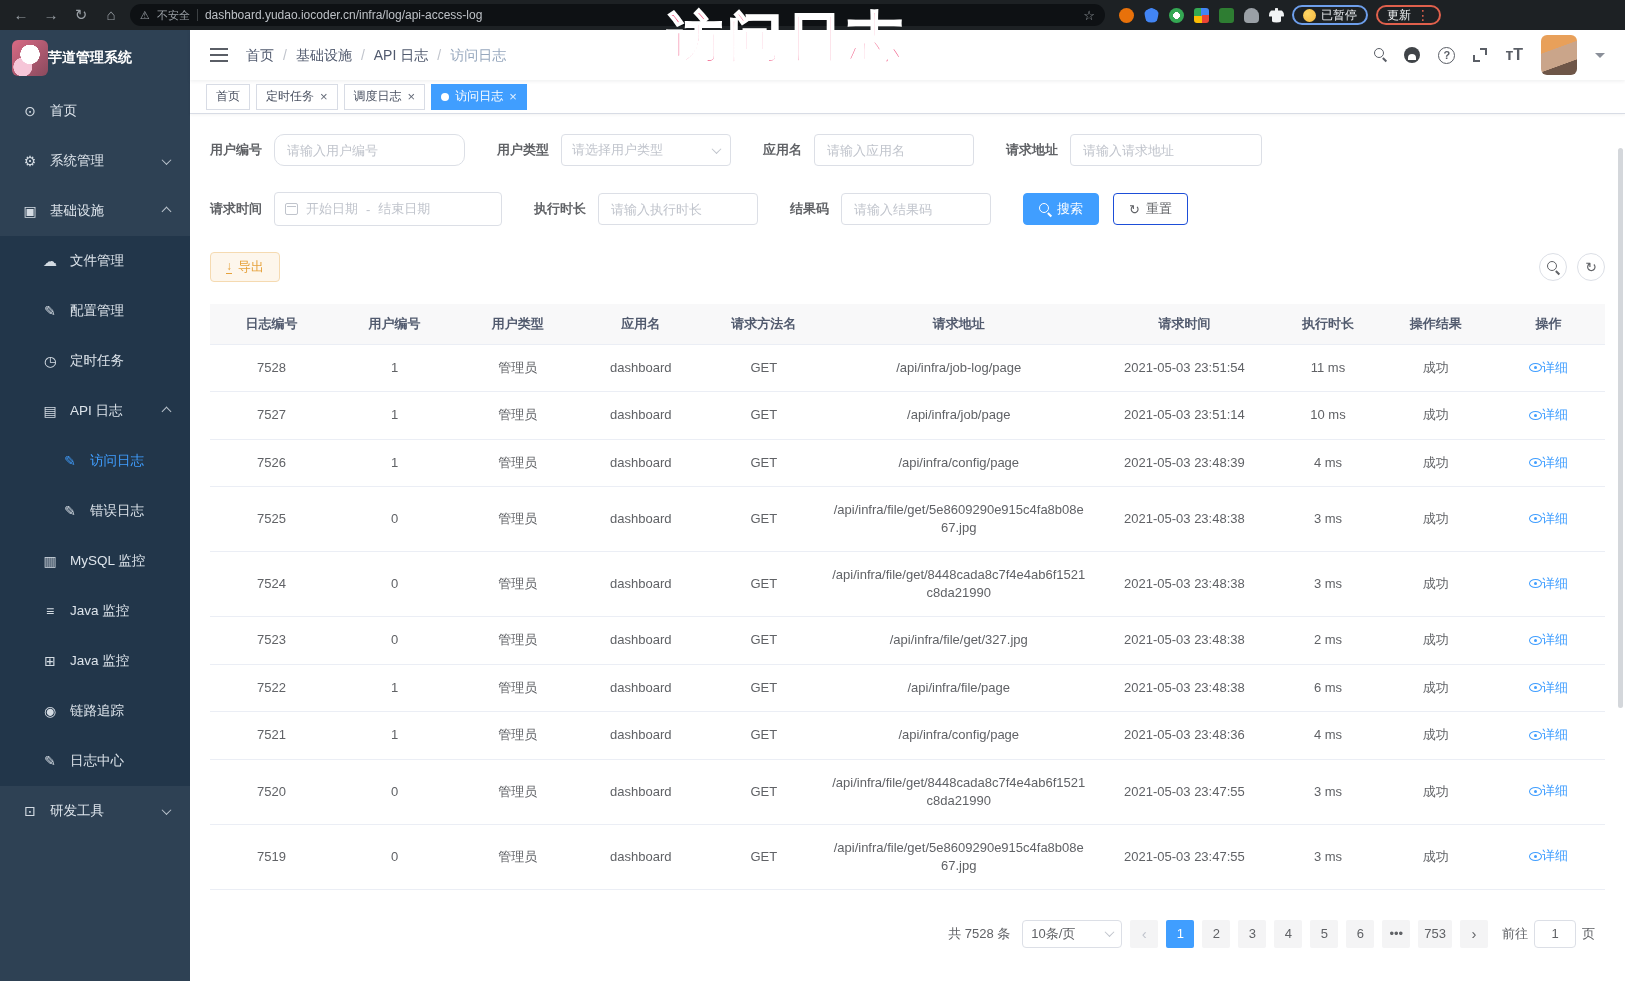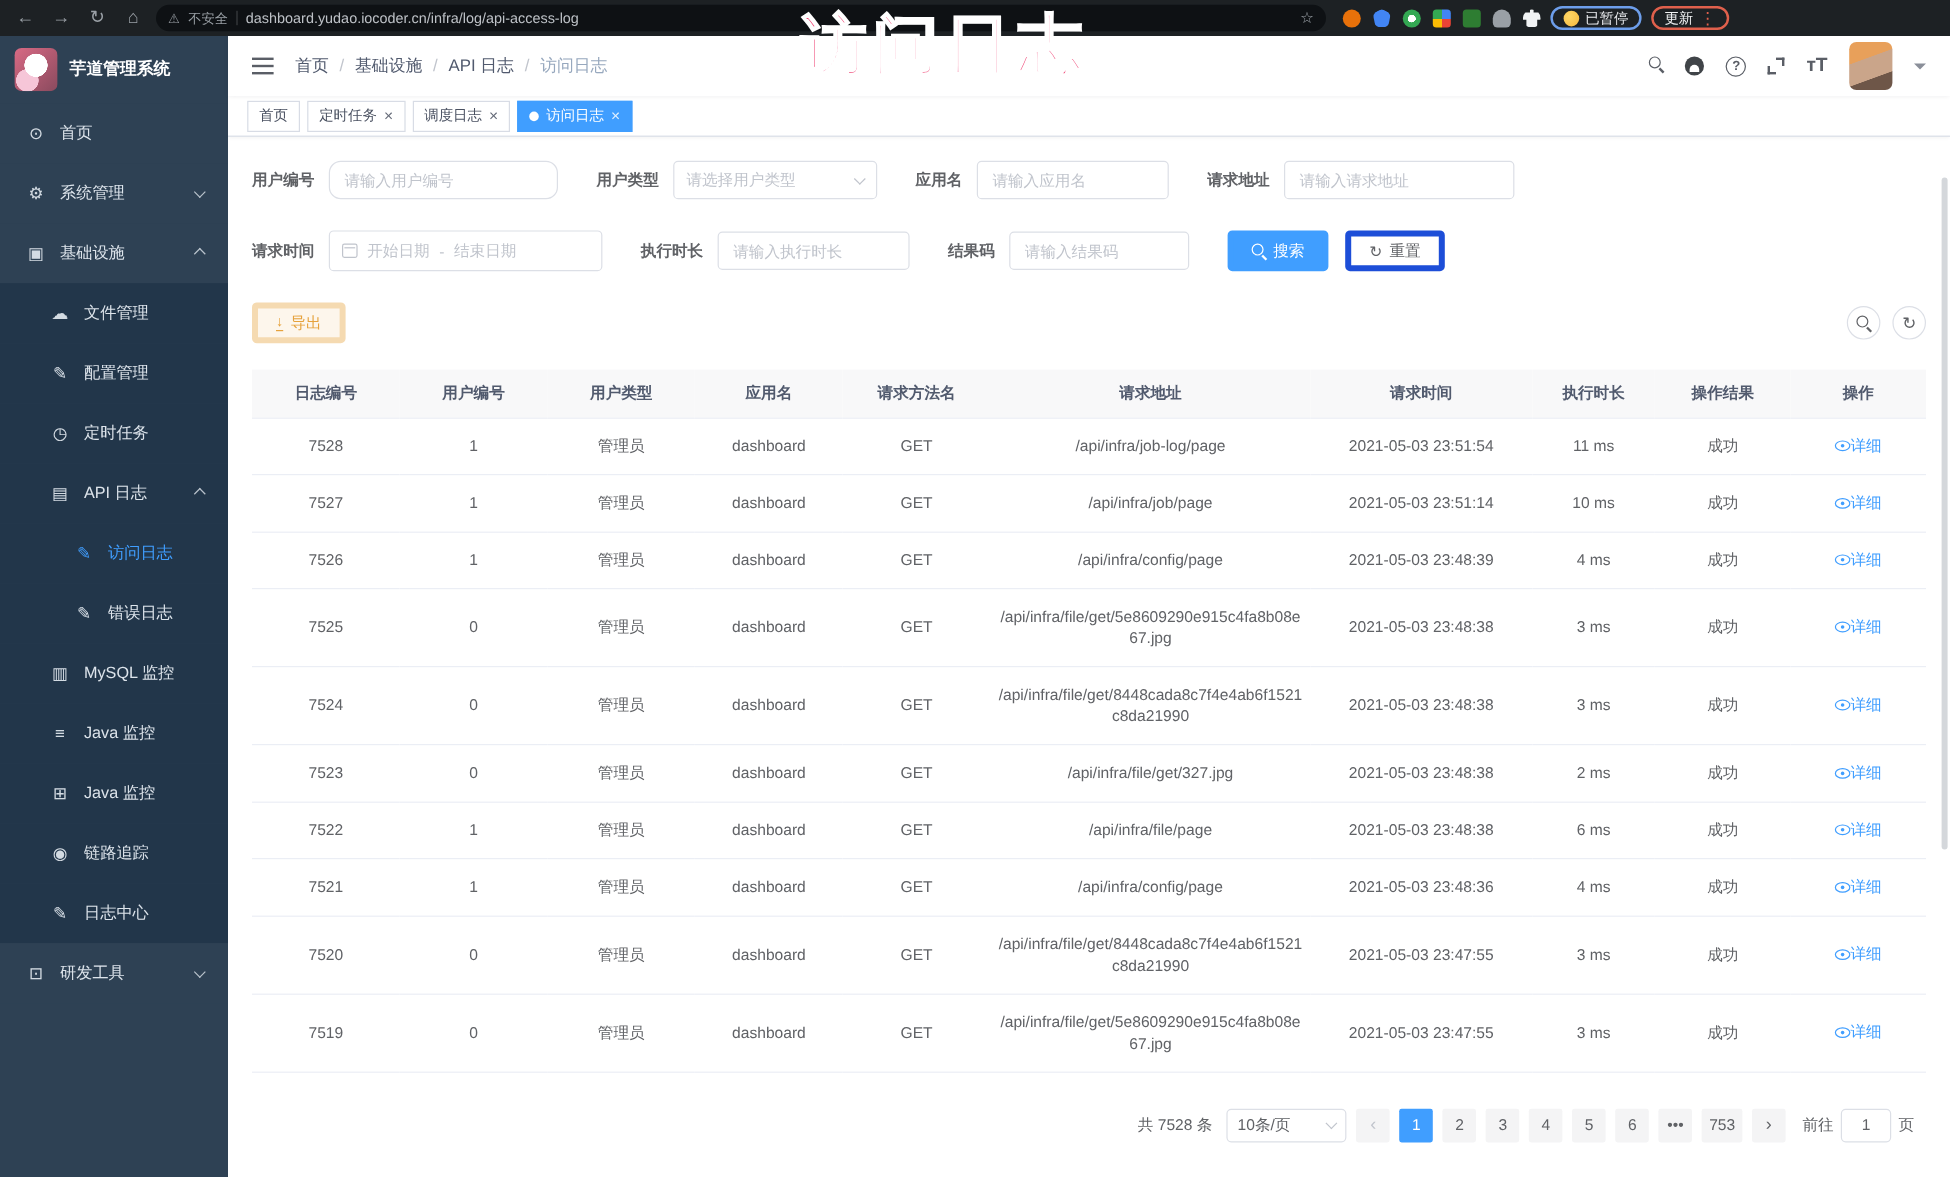--- a/index.html
+++ b/index.html
@@ -18,21 +18,21 @@
   .ext.sq { border-radius:3px; }
   .pill { height:20px; border-radius:10px; display:flex; align-items:center; gap:5px; padding:0 9px; font-size:12px; }
   .pill.paused { border:2px solid #6d9eeb; color:#e8eaed; }
   .pill.update { border:2px solid #e0604c; color:#f1f3f4; }
   .emoji-face { width:13px; height:13px; border-radius:50%; background:radial-gradient(circle at 35% 35%, #ffd766, #f6b73c); display:inline-block; }
   .dots { color:#e0604c; font-size:14px; letter-spacing:0; }
 
   
   .app { display:flex; height:951px; }
   .sidebar { width:190px; background:#2e4154; flex:0 0 auto; color:#dde4eb; overflow:hidden; }
-  .logo-row { height:56px; display:flex; align-items:center; gap:10px; padding:0 12px; background:#2e4154; }
+  .logo-row { height:56px; display:flex; align-items:center; padding:0 12px; background:#2e4154; }
   .logo-img { width:36px; height:36px; border-radius:6px; background:
       radial-gradient(circle at 50% 40%, #fff 0 34%, transparent 35%),
       radial-gradient(circle at 30% 75%, #f6c6d8 0 25%, transparent 26%),
       linear-gradient(135deg,#d86a84,#8a4a5e); flex:0 0 auto; }
   .logo-title { font-size:14px; font-weight:bold; color:#fff; white-space:nowrap; }
   .menu-item { height:50px; display:flex; align-items:center; gap:12px; font-size:13.5px; cursor:pointer; position:relative; }
   .menu-item .mi-icon { width:16px; text-align:center; font-size:14px; opacity:.95; }
   .menu-item.lvl1 { padding-left:22px; background:#2e4154; }
   .menu-item.lvl2 { padding-left:42px; background:#22364a; }
   .menu-item.lvl3 { padding-left:62px; background:#22364a; }
@@ -75,21 +75,21 @@
   .f-input, .f-select, .f-range { height:32px; border:1px solid #dcdfe6; border-radius:4px; background:#fff; font-size:13px; color:#606266; }
   .f-input { padding:0 12px; }
   .f-input::placeholder { color:#c0c4cc; }
   .f-select { display:flex; align-items:center; justify-content:space-between; padding:0 10px; cursor:pointer; color:#c0c4cc; }
   .f-range { display:flex; align-items:center; gap:8px; padding:16px 10px; color:#c0c4cc; }
   .chev { display:inline-block; width:7px; height:7px; border-right:1.5px solid currentColor; border-bottom:1.5px solid currentColor; }
   .chev.down { transform:rotate(45deg) translate(-1px,-1px); }
   .chev.up { transform:rotate(-135deg); }
   .i-cal { width:13px; height:12px; border:1px solid #c0c4cc; border-radius:2px; position:relative; display:inline-block; flex:0 0 auto; }
   .i-cal::before { content:""; position:absolute; left:1px; right:1px; top:2px; height:1px; background:#c0c4cc; }
-  .btn { height:32px; border-radius:4px; border:5px solid #1d4ed8; background:#fff; display:inline-flex; align-items:center; gap:6px; padding:12px 15px; font-size:13px; color:#606266; cursor:pointer;text-align:right; }
+  .btn { height:32px; border-radius:4px; border:1px solid #1d4ed8; background:#fff; display:inline-flex; align-items:center; gap:6px; padding:12px 15px; font-size:13px; color:#606266; cursor:pointer;text-align:right; }
   .btn.primary { background:#409eff; border-color:#409eff; color:#fff; }
   .btn.warn-plain { background:#fdf6ec; border-color:#f5dab1; color:#e6a23c; height:30px; }
   .i-search { position:relative; display:inline-block; width:12px; height:12px; }
   .i-search::before { content:""; position:absolute; left:0; top:0; width:8px; height:8px; border:1.5px solid currentColor; border-radius:50%; }
   .i-search::after { content:""; position:absolute; left:9px; top:9px; width:5px; height:1.5px; background:currentColor; transform:rotate(45deg); transform-origin:left center; }
   .i-download { display:inline-block; font-size:12px; line-height:1; border-bottom:1.5px solid currentColor; padding-bottom:1px; }
 
   .toolbar-row { display:flex; align-items:center; justify-content:space-between; margin-top:0; }
   .circle-btns { display:flex; gap:10px; }
   .circle-btn { width:28px; height:28px; border:1px solid #dcdfe6; border-radius:50%; background:#fff; color:#606266; display:flex; align-items:center; justify-content:center; font-size:14px; cursor:pointer; }

